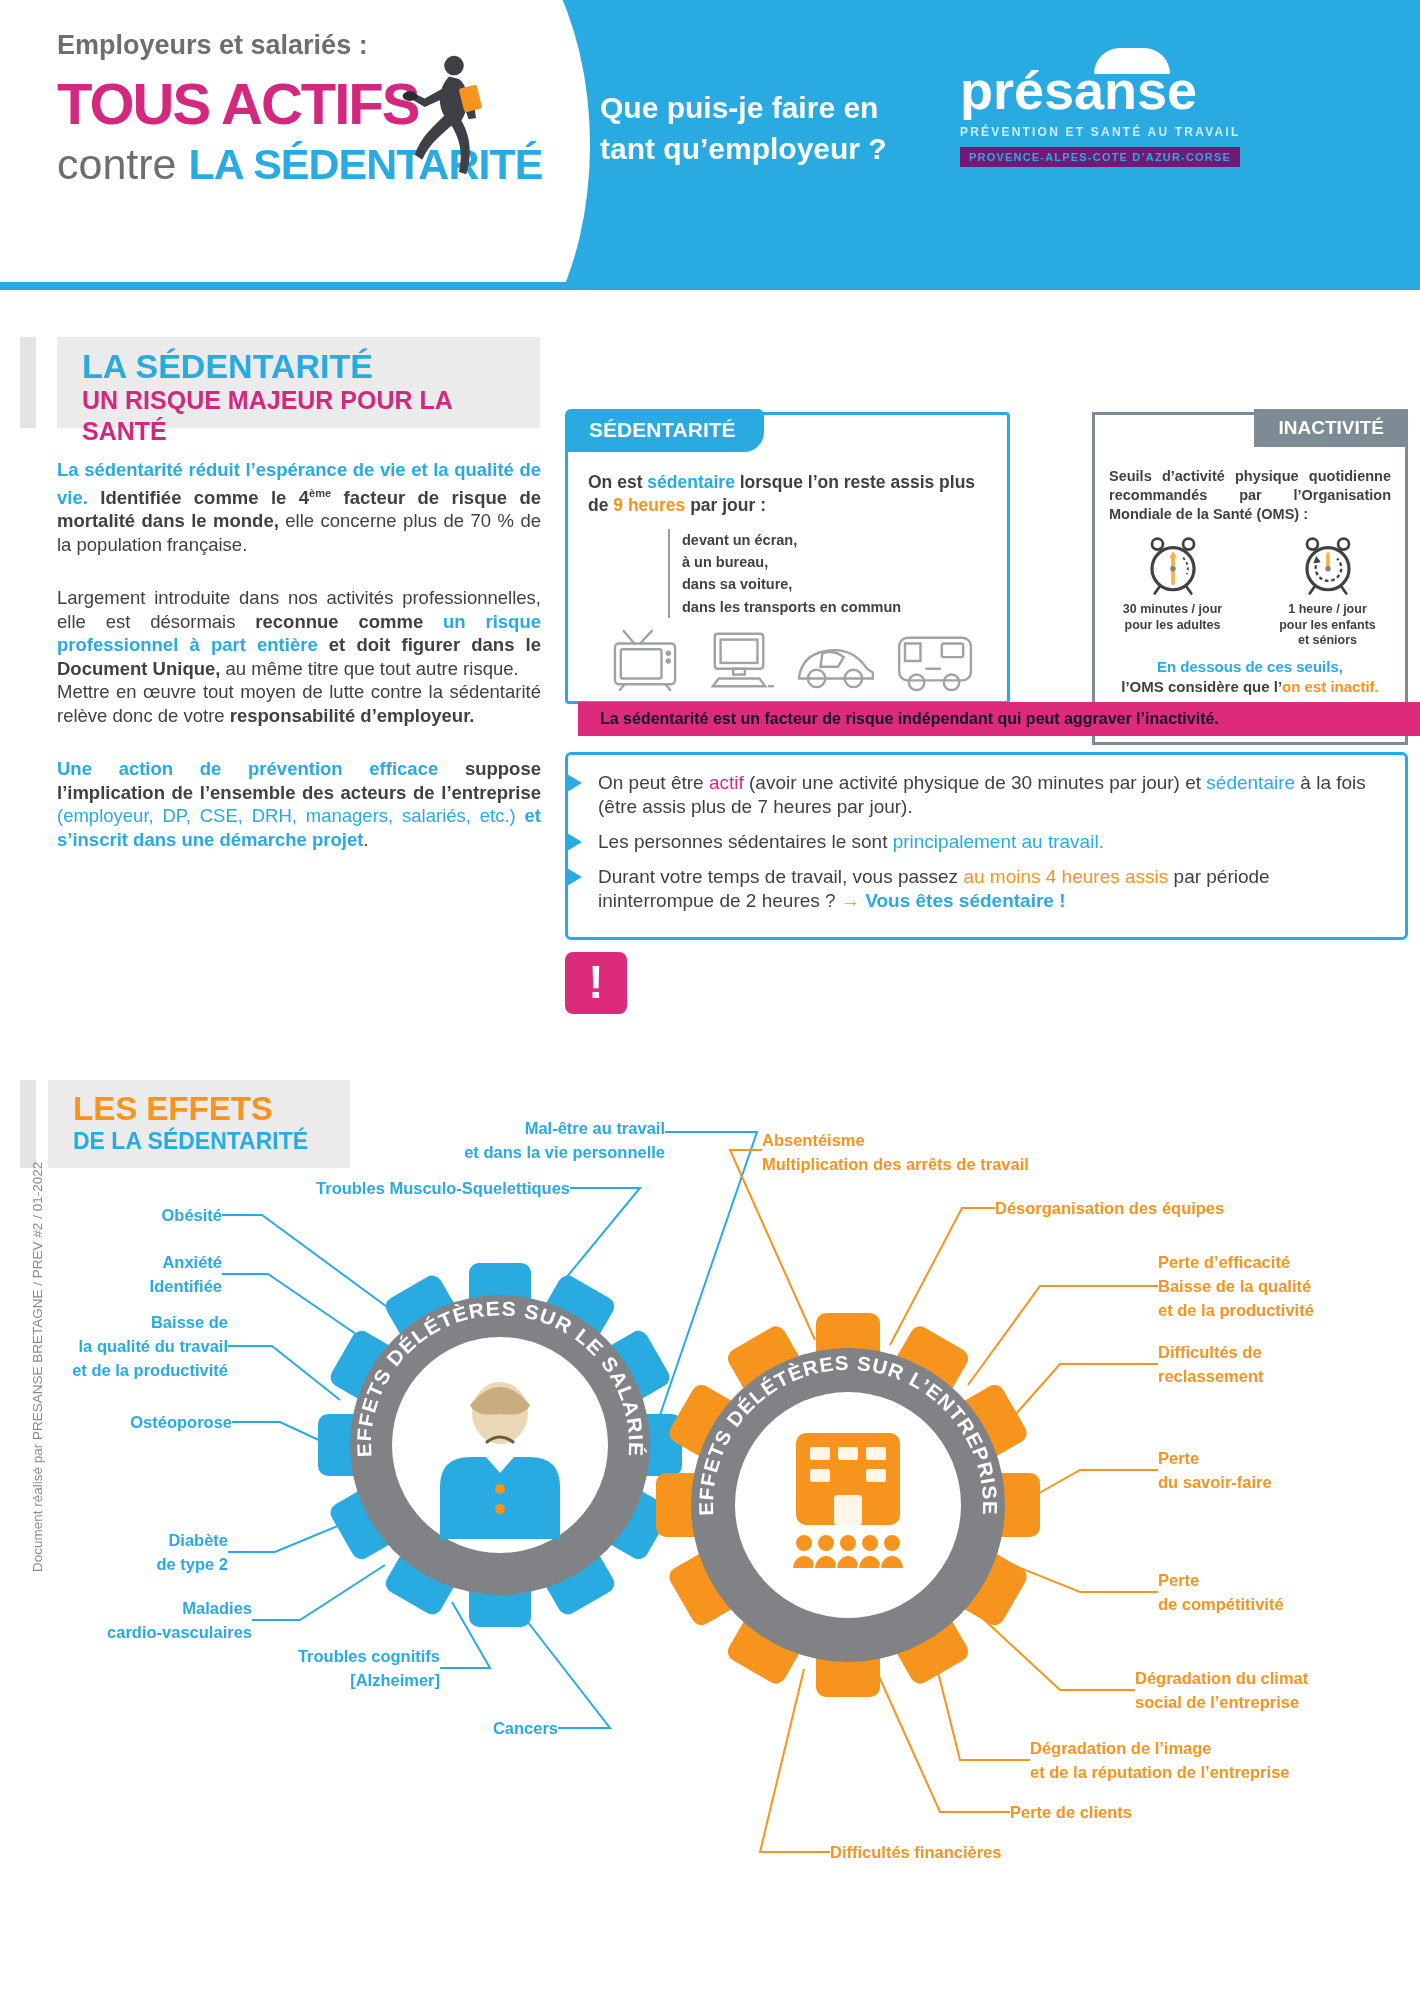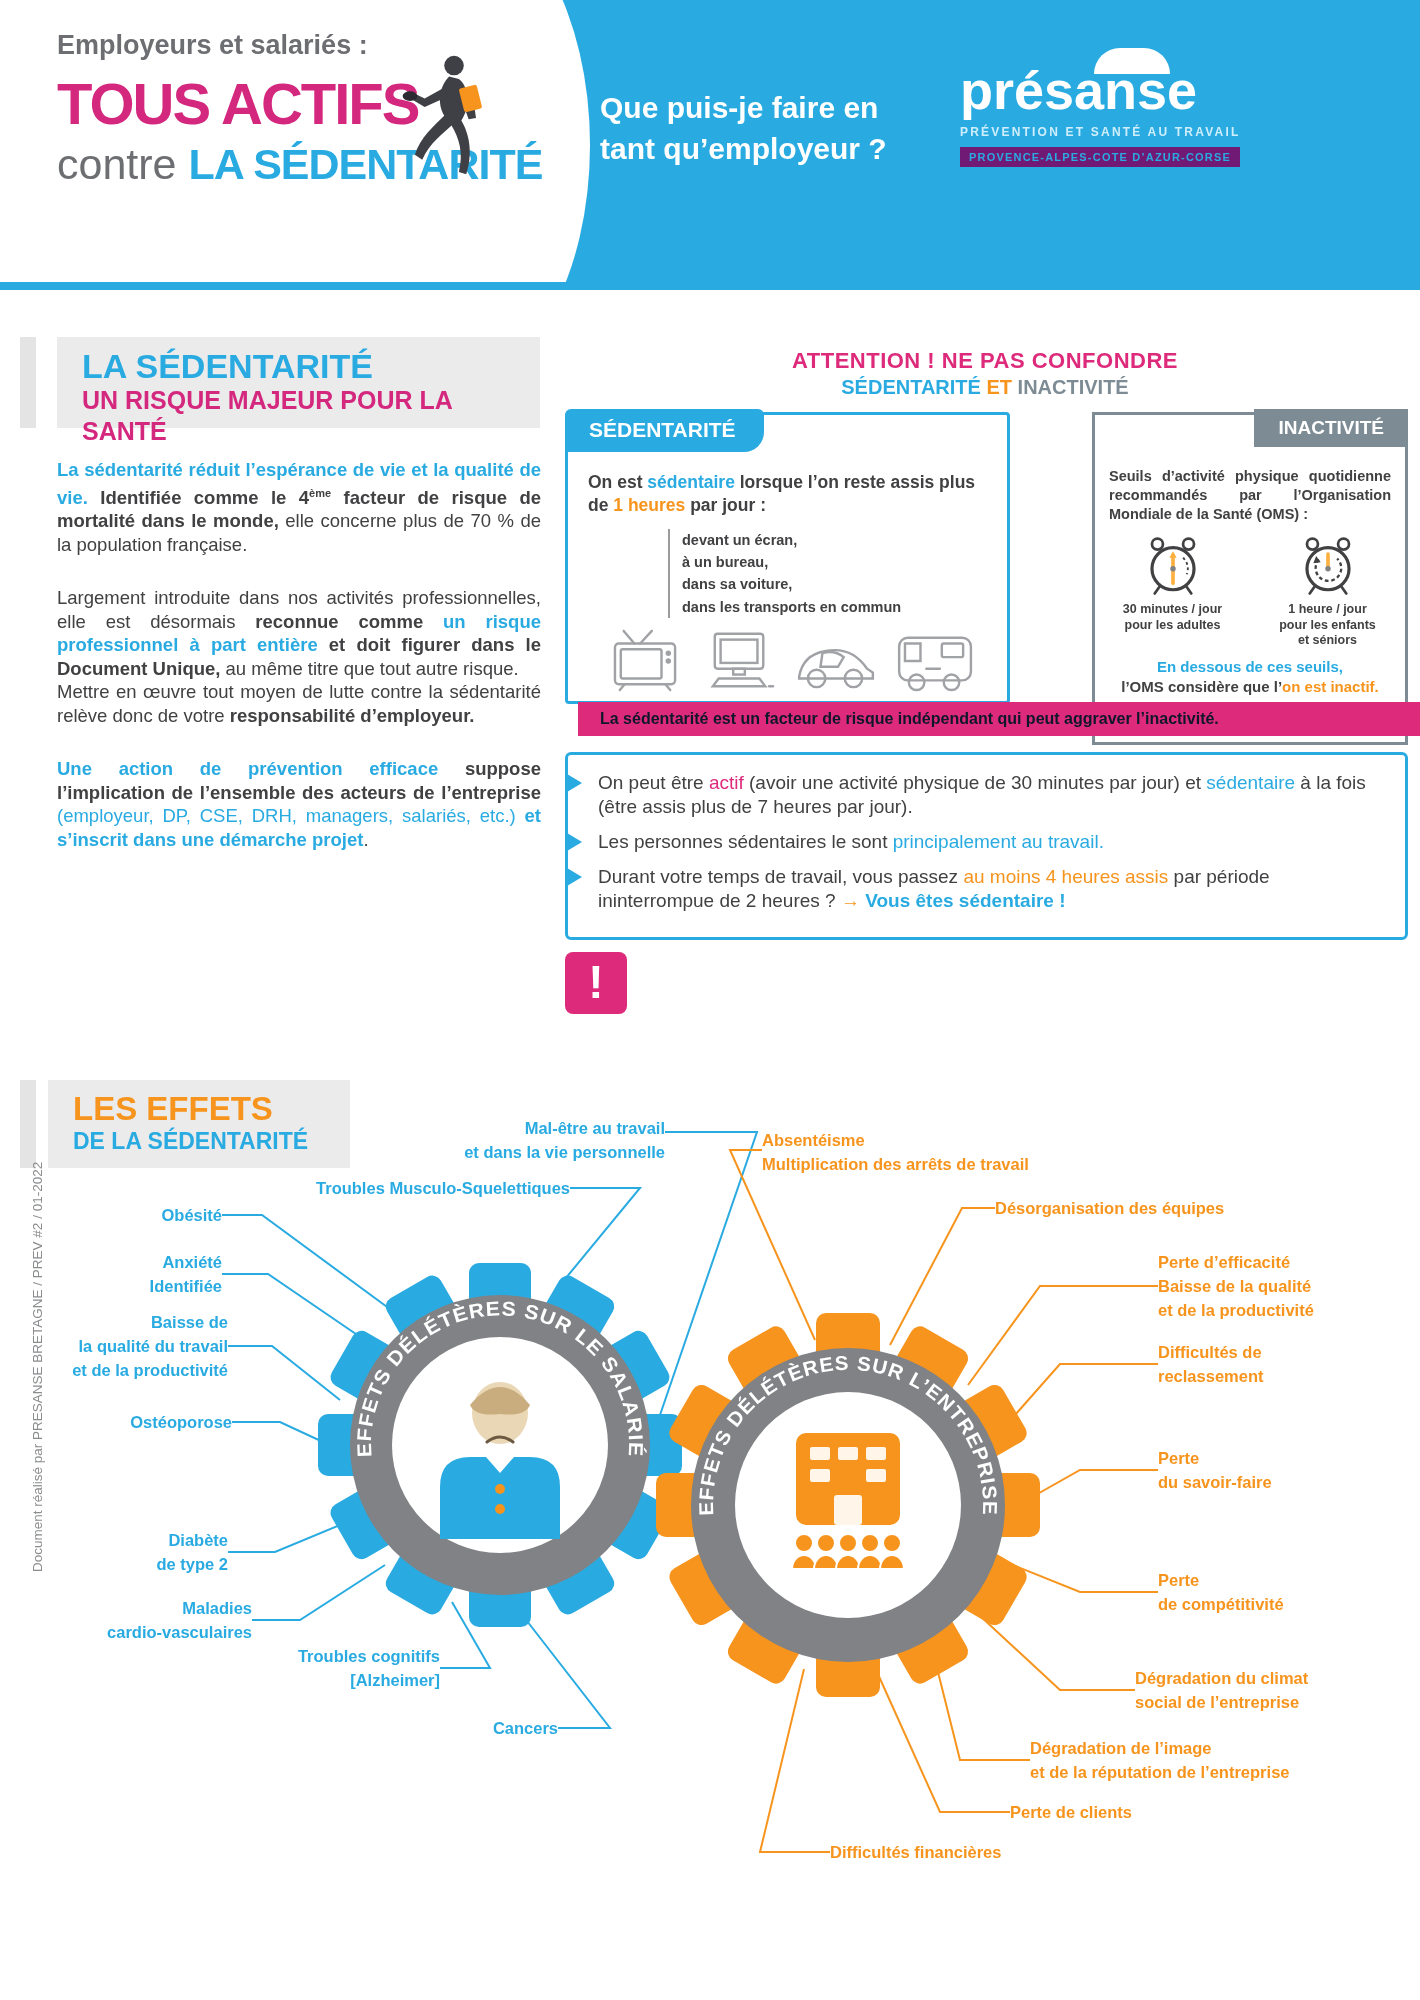--- a/index.html
+++ b/index.html
@@ -123,28 +123,24 @@
     <div class="s1h2">UN RISQUE MAJEUR POUR LA SANTÉ</div>
   </div>
 
   <div class="s1-text">
     <p><span class="b txt-blue">La sédentarité réduit l’espérance de vie et la qualité de vie.</span><span class="b"> Identifiée comme le 4</span><sup class="b">ème</sup><span class="b"> facteur de risque de mortalité dans le monde,</span><span> elle concerne plus de 70 % de la population française.</span></p>
     <p class="tight"><span>Largement introduite dans nos activités professionnelles, elle est désormais </span><span class="b">reconnue comme </span><span class="b txt-blue">un risque professionnel à part entière </span><span class="b">et doit figurer dans le Document Unique,</span><span> au même titre que tout autre risque.</span></p>
     <p><span>Mettre en œuvre tout moyen de lutte contre la sédentarité relève donc de votre </span><span class="b">responsabilité d’employeur.</span></p>
     <p><span class="b txt-blue">Une action de prévention efficace </span><span class="b">suppose l’implication de l’ensemble des acteurs de l’entreprise </span><span class="txt-blue">(employeur, DP, CSE, DRH, managers, salariés, etc.) </span><span class="b txt-blue">et s’inscrit dans une démarche projet</span><span>.</span></p>
   </div>
 
-  <div class="attention">
-    <div class="att1">ATTENTION !  NE PAS CONFONDRE</div>
-    <div class="att2"><span class="txt-blue">SÉDENTARITÉ</span><span class="txt-orange"> ET </span><span class="txt-slate">INACTIVITÉ</span></div>
-  </div>
 
   <div class="sed-box">
     <div class="sed-tab">SÉDENTARITÉ</div>
-    <div class="sed-body"><span>On est </span><span class="txt-blue">sédentaire</span><span> lorsque l’on reste assis plus de </span><span class="txt-orange">1 heures</span><span> par jour :</span></div>
+    <div class="sed-body"><span>On est </span><span class="txt-blue">sédentaire</span><span> lorsque l’on reste assis plus de </span><span class="txt-orange">9 heures</span><span> par jour :</span></div>
     <div class="sed-list">
       <div>devant un écran,</div>
       <div>à un bureau,</div>
       <div>dans sa voiture,</div>
       <div>dans les transports en commun</div>
     </div>
     <div class="veh-row">
       <svg width="84" height="64" viewBox="0 0 80 66" fill="none" stroke="#a0a2a5" stroke-width="2.5" stroke-linecap="round">
         <line x1="28" y1="16" x2="17" y2="3"></line>
           <line x1="34" y1="16" x2="46" y2="3"></line>

